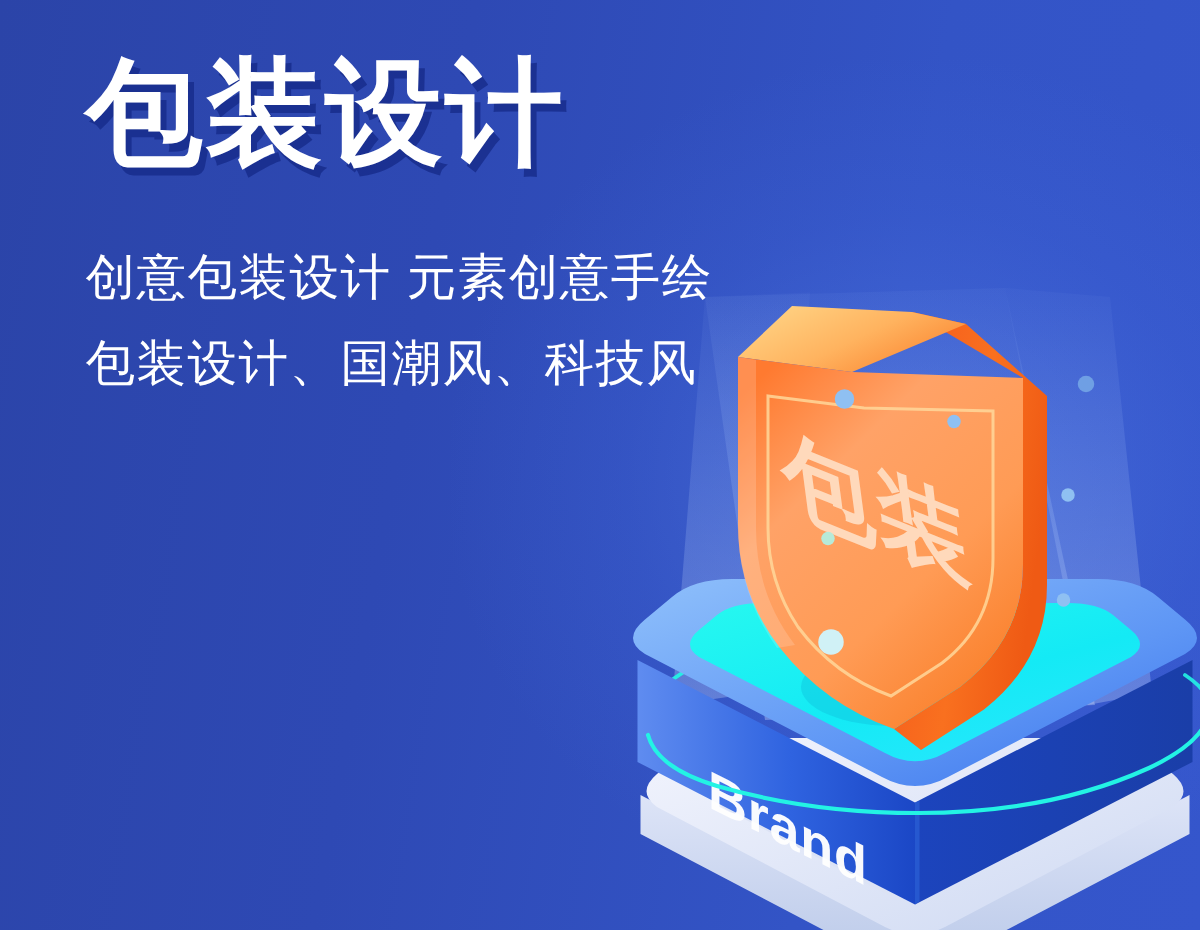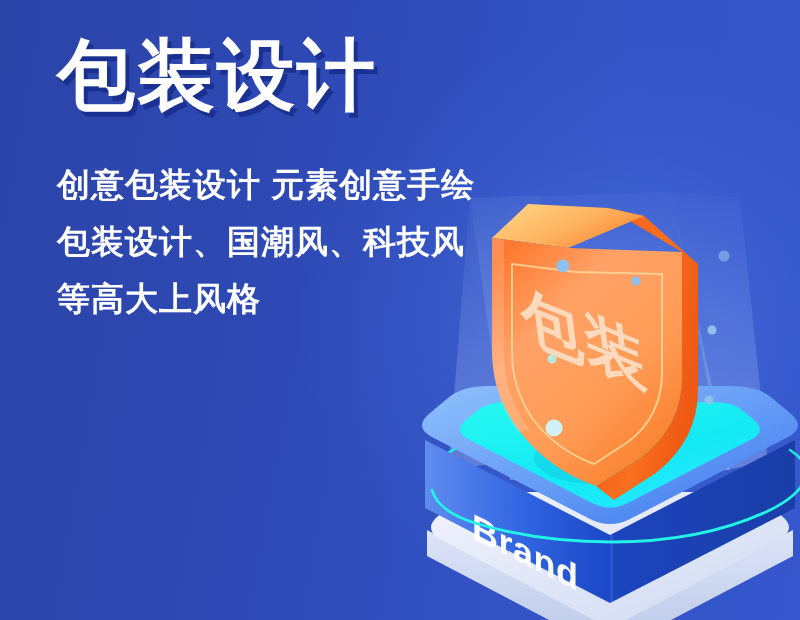--- a/index.html
+++ b/index.html
@@ -47,21 +47,21 @@
   .subtitle {
     margin: 0;
     padding-top: 42px;
   }
   .sub-line {
     font-size: 33px;
     line-height: 57px;
     color: #ffffff;
     letter-spacing: 1px;
     white-space: nowrap;
-    font-weight: bold;
+    font-weight: normal;
   }
   
   .illus {
     position: absolute;
     left: 400px;
     top: 140px;
     width: 420px;
     height: 480px;
   }
   .illus svg { display: block; }
@@ -71,21 +71,20 @@
 
 <div id="banner">
 
   <div class="bg-glow"></div>
 
   <div class="text-block">
     <h1 class="title">包装设计</h1>
     <div class="subtitle">
       <div class="sub-line">创意包装设计 元素创意手绘</div>
       <div class="sub-line">包装设计、国潮风、科技风</div>
-      <div class="sub-line">等高大上风格</div>
     </div>
   </div>
 
   <div class="illus">
     <svg width="420" height="480" viewBox="0 0 420 480" xmlns="http://www.w3.org/2000/svg">
       <defs>
         <linearGradient id="gBase" x1="0" y1="0" x2="1" y2="1">
           <stop offset="0%" stop-color="#f2f4fd"></stop>
           <stop offset="100%" stop-color="#ced9f2"></stop>
         </linearGradient>

